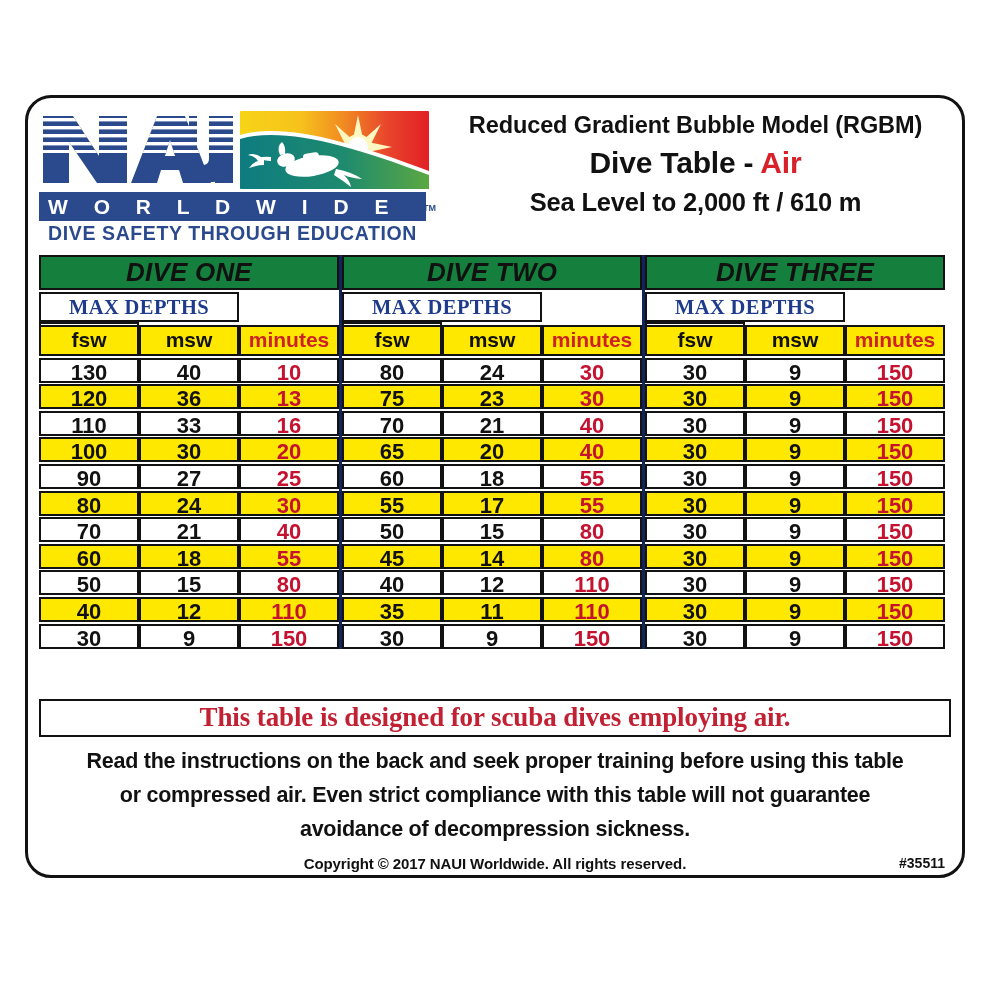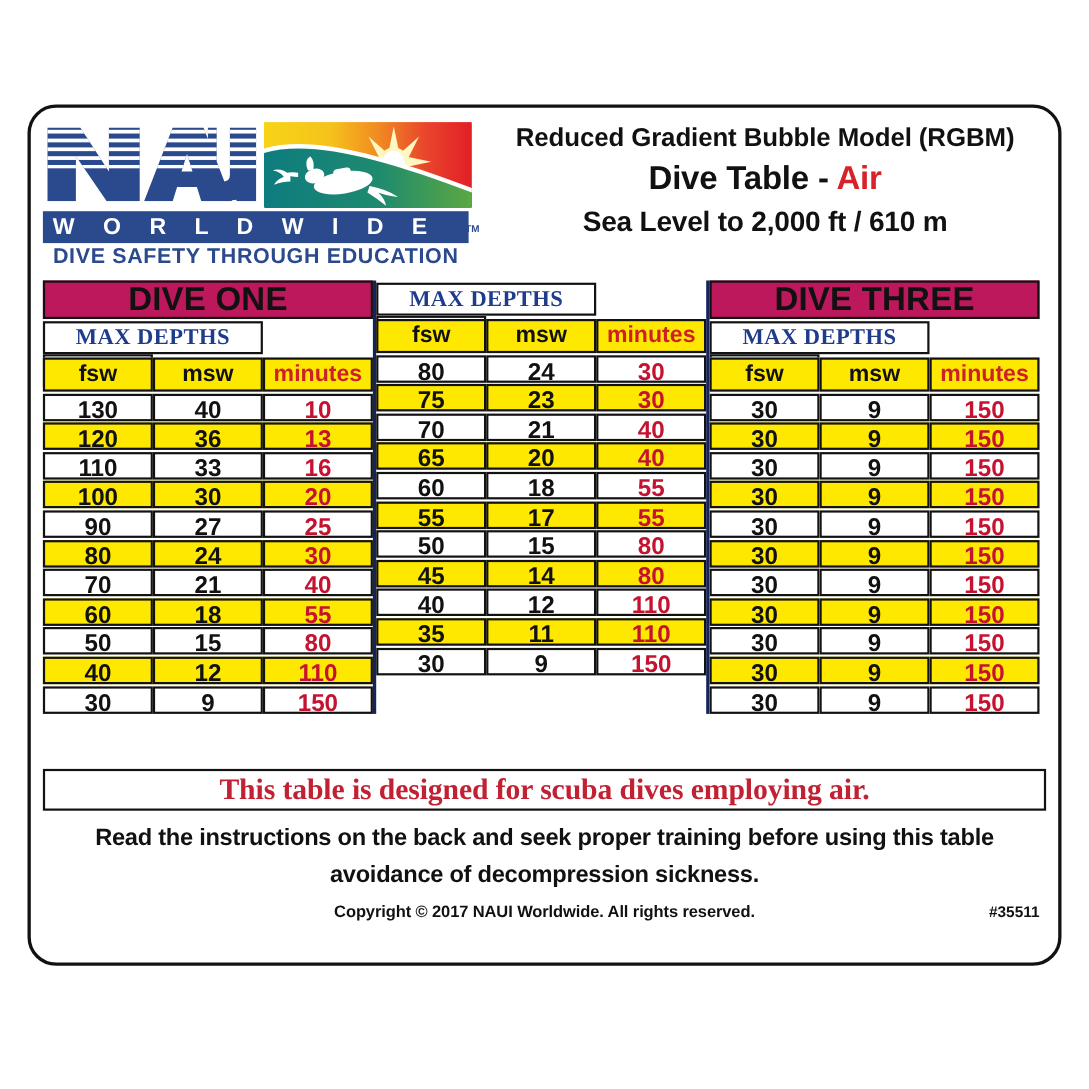--- a/index.html
+++ b/index.html
@@ -143,29 +143,30 @@
     width: 300px;
   }
   .blk-sep {
     flex: 0 0 auto;
     width: 3px;
     background: #13235C;
   }
 
   .hdr-title {
     height: 35px;
-    background: #be185d;
+    background: #15803d;
     border: 2.5px solid #121212;
     box-sizing: border-box;
     text-align: center;
-    font-size: 30px;
+    font-size: 26px;
     font-weight: bold;
     color: #111111;
     line-height: 31px;
     letter-spacing: 0.2px;
+    font-style: italic;
   }
   .hdr-sub {
     display: flex;
     height: 31px;
     margin-top: 2px;
     flex-direction: column;
   }
   .hdr-sub .cell {
     border: 2.5px solid #121212;
     box-sizing: border-box;
@@ -440,20 +441,21 @@
           <div class="cell mdt">110</div>
         </div>
         <div class="data-row">
           <div class="cell">30</div>
           <div class="cell">9</div>
           <div class="cell mdt">150</div>
         </div>
       </div>
       <div class="blk-sep"></div>
       <div class="dive-block">
+        <div class="hdr-title">DIVE TWO</div>
         <div class="hdr-sub">
           <div class="cell c-depths">MAX DEPTHS</div>
           <div class="cell c-mdt">MDT</div>
         </div>
         <div class="hdr-units">
           <div class="cell u-fsw">fsw</div>
           <div class="cell u-msw">msw</div>
           <div class="cell u-mdt">minutes</div>
         </div>
         <div class="data-row">
@@ -579,20 +581,21 @@
           <div class="cell">9</div>
           <div class="cell mdt">150</div>
         </div>
       </div>
     </div>
 
   <div class="red-banner">This table is designed for scuba dives employing air.</div>
 
   <div class="footer">
     <div class="fline">Read the instructions on the back and seek proper training before using this table</div>
+    <div class="fline">or compressed air. Even strict compliance with this table will not guarantee</div>
     <div class="fline">avoidance of decompression sickness.</div>
     <div class="copyright-row">
       <div class="copyright">Copyright © 2017 NAUI Worldwide.  All rights reserved.</div>
       <div class="partnum">#35511</div>
     </div>
   </div>
 
 </div>
 
 </body></html>

